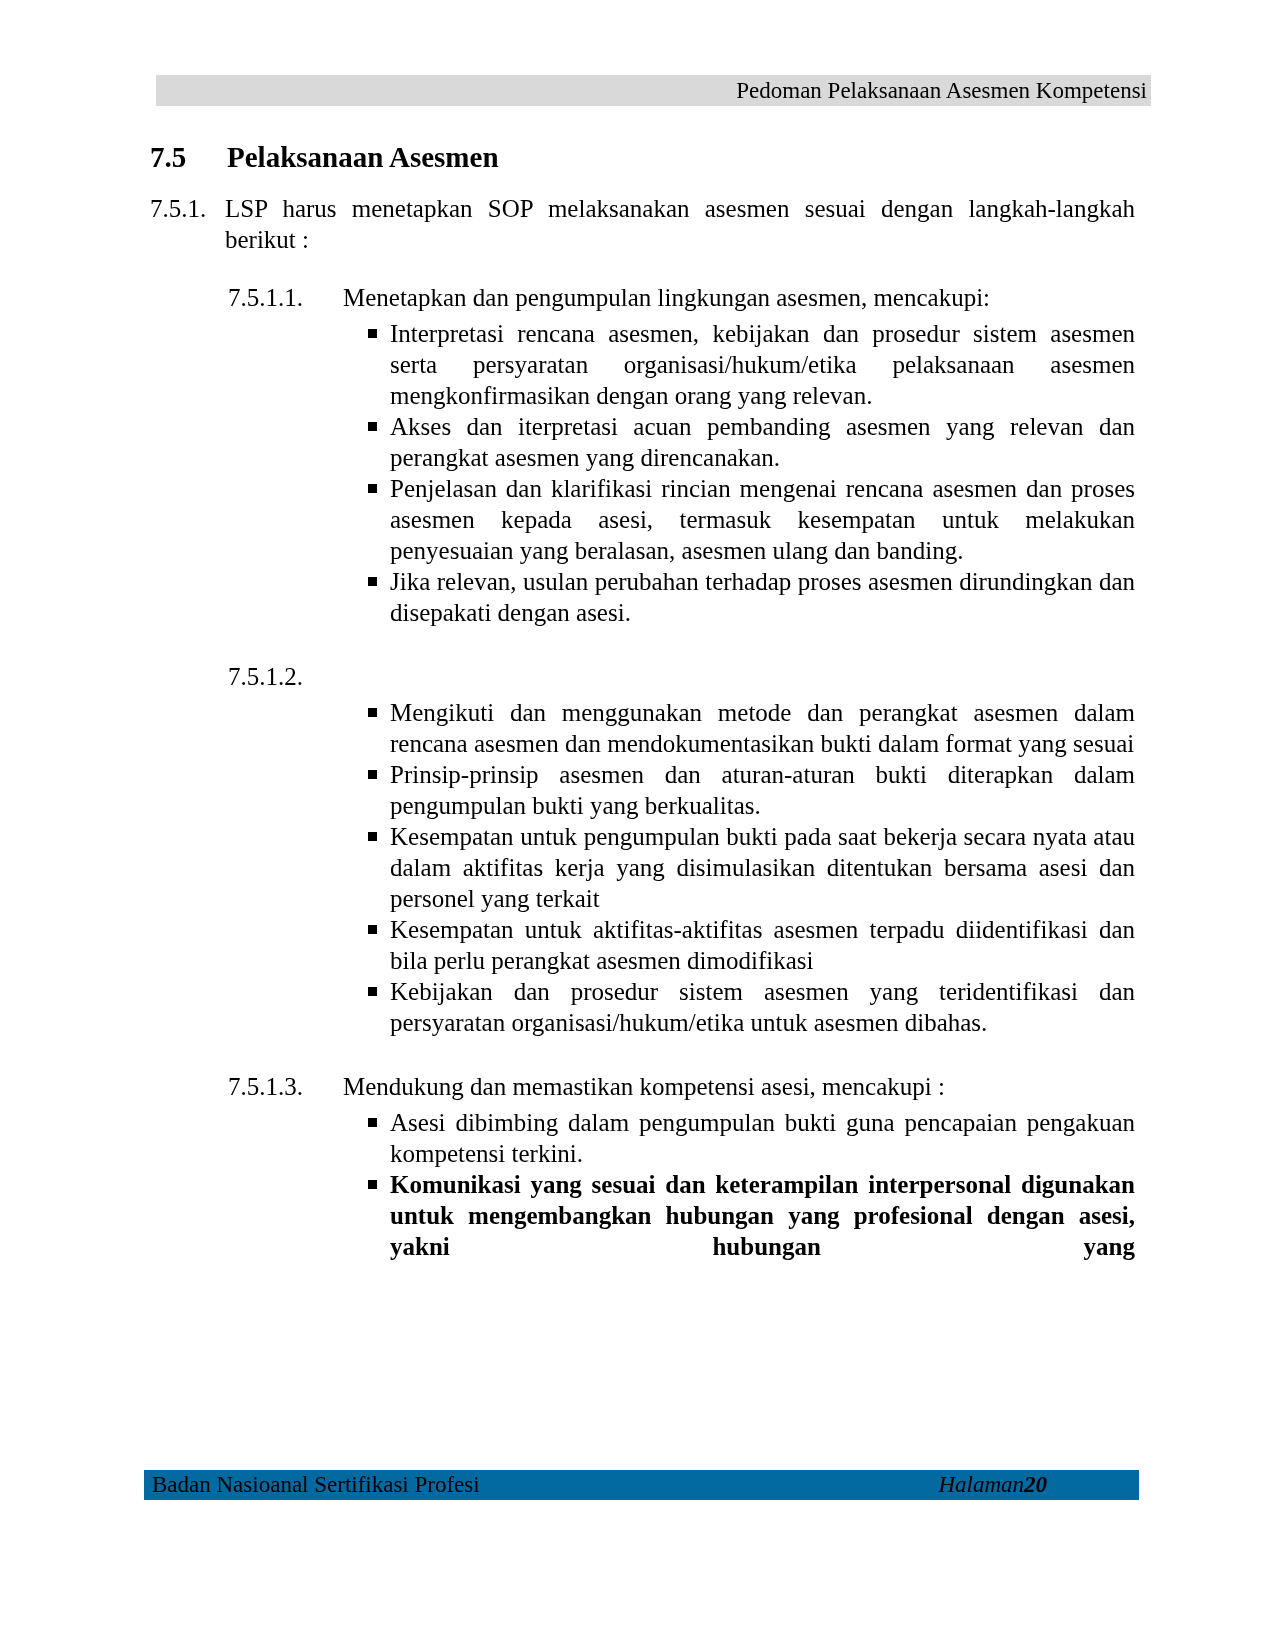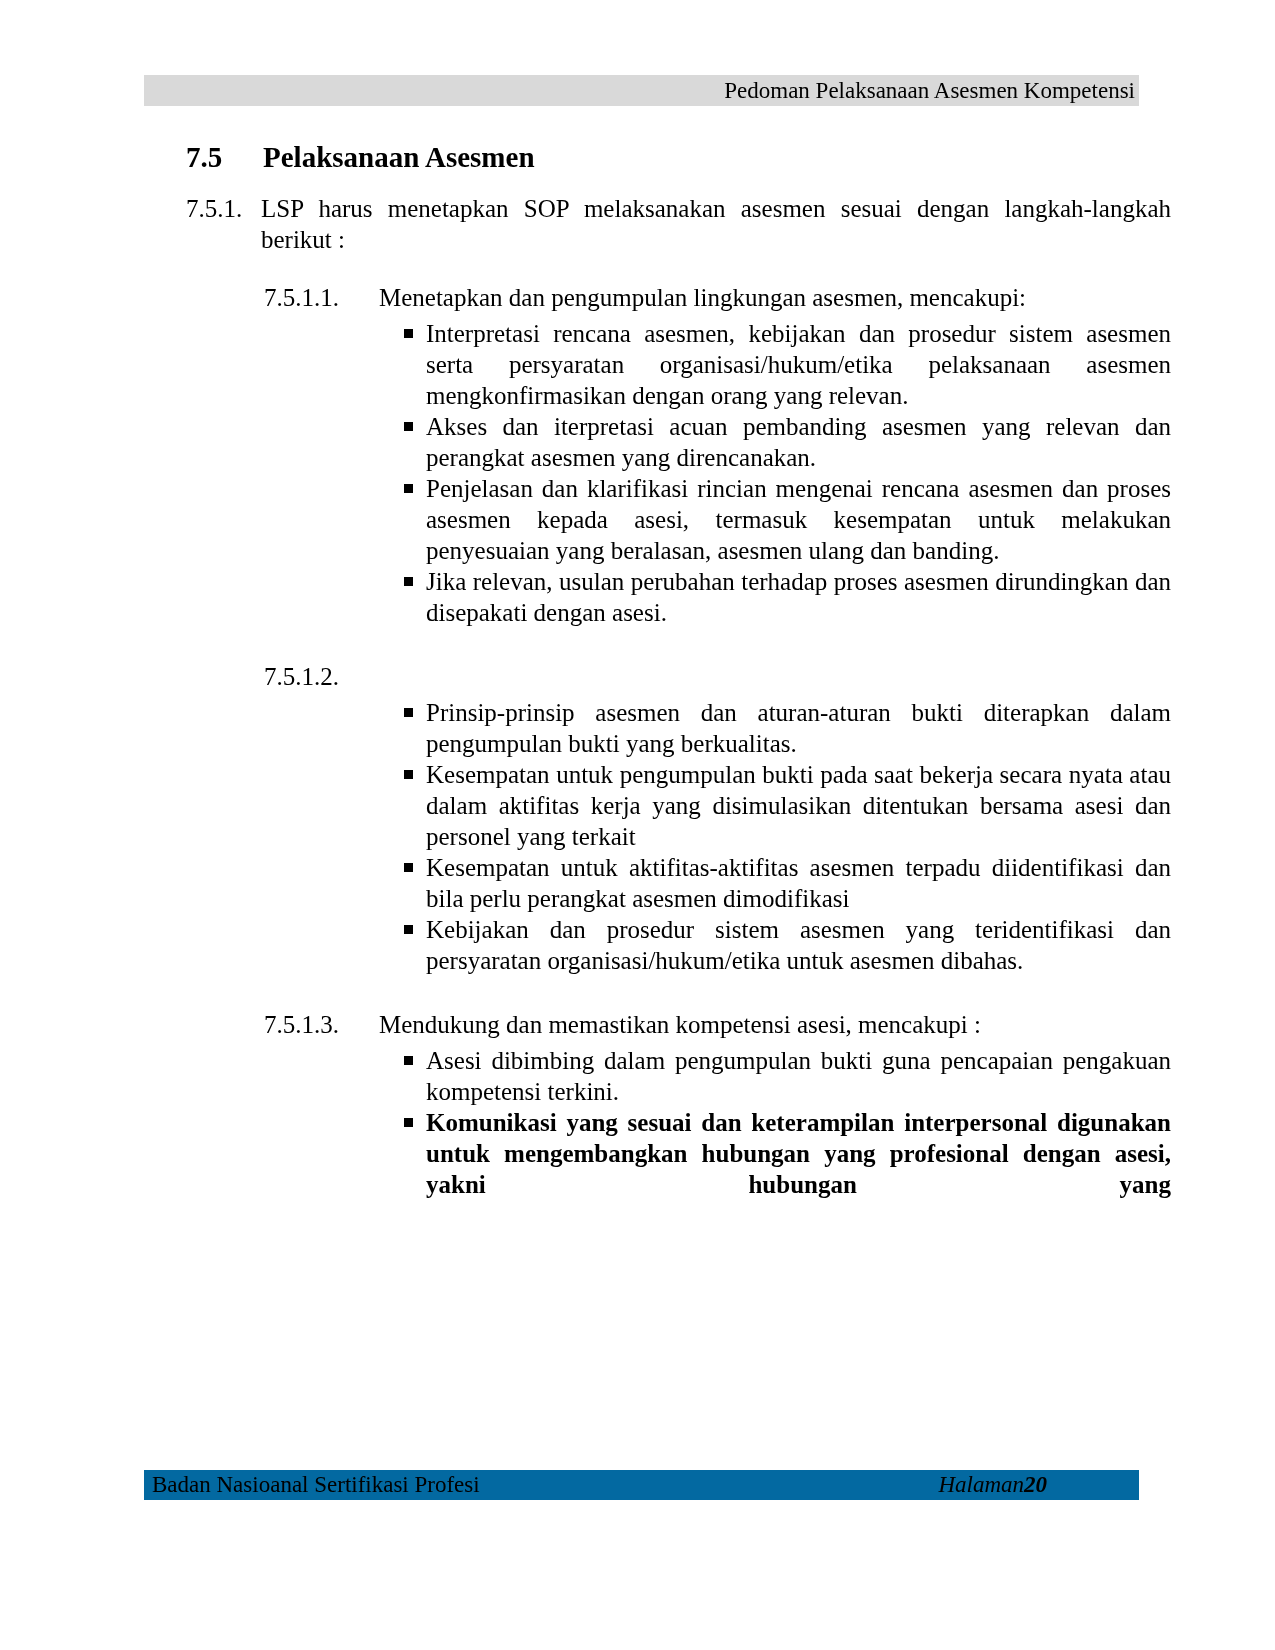--- a/index.html
+++ b/index.html
@@ -9,21 +9,21 @@
     height: 1650px;
     background: #ffffff;
     color: #000000;
     font-family: "Liberation Serif", serif;
     overflow: hidden;
   }
   
   .header-bar {
     position: absolute;
     top: 75px;
-    left: 144px;
+    left: 156px;
     width: 995px;
     height: 31px;
     background: #d9d9d9;
     box-sizing: border-box;
     text-align: right;
     font-size: 23px;
     line-height: 31px;
     padding-right: 4px;
   }
   
@@ -44,21 +44,20 @@
   .footer-right { margin-right: 92px; white-space: nowrap; font-style: italic; }
   .footer-page-number { font-weight: 700; }
   
   .content {
     position: absolute;
     top: 140px;
     left: 150px;
     width: 985px;
     font-size: 25px;
     line-height: 31px;
-    margin-left: 36px;
   }
   .section-heading {
     display: flex;
     font-weight: 700;
     font-size: 29px;
     line-height: 34px;
     margin: 0 0 19px 0;
   }
   .sh-num { width: 77px; flex: none; }
   .intro-row { display: flex; margin: 0 0 27px 0; }
@@ -139,20 +138,26 @@
 
     <div class="subsection">
       <div class="sub-heading-row">
         <span class="sub-num">7.5.1.2.</span>
       </div>
       <ul class="bullets">
         <li class="bullet">
           <span class="bullet-marker">
               <span class="sq"></span>
             </span>
+          <span class="bullet-text">Mengikuti dan menggunakan metode dan perangkat asesmen dalam rencana asesmen dan mendokumentasikan bukti dalam format yang sesuai</span>
+        </li>
+        <li class="bullet">
+          <span class="bullet-marker">
+              <span class="sq"></span>
+            </span>
           <span class="bullet-text">Prinsip-prinsip asesmen dan aturan-aturan bukti diterapkan dalam pengumpulan bukti yang berkualitas.</span>
         </li>
         <li class="bullet">
           <span class="bullet-marker">
               <span class="sq"></span>
             </span>
           <span class="bullet-text">Kesempatan untuk pengumpulan bukti pada saat bekerja secara nyata atau dalam aktifitas kerja yang disimulasikan ditentukan bersama asesi dan personel yang terkait</span>
         </li>
         <li class="bullet">
           <span class="bullet-marker">

